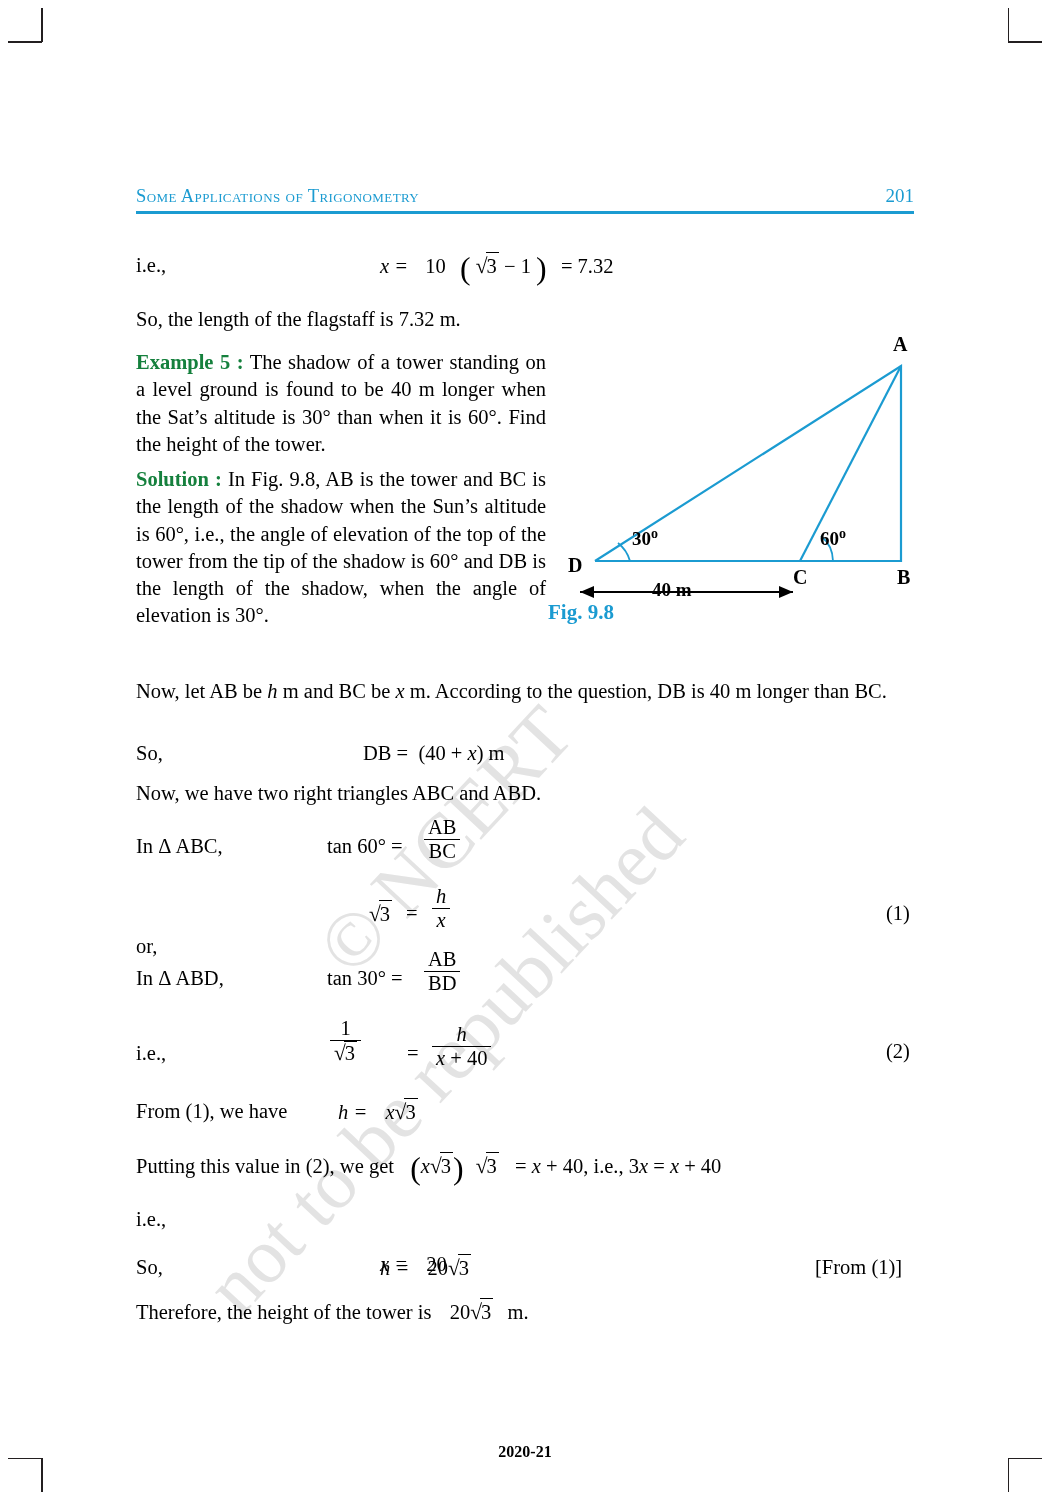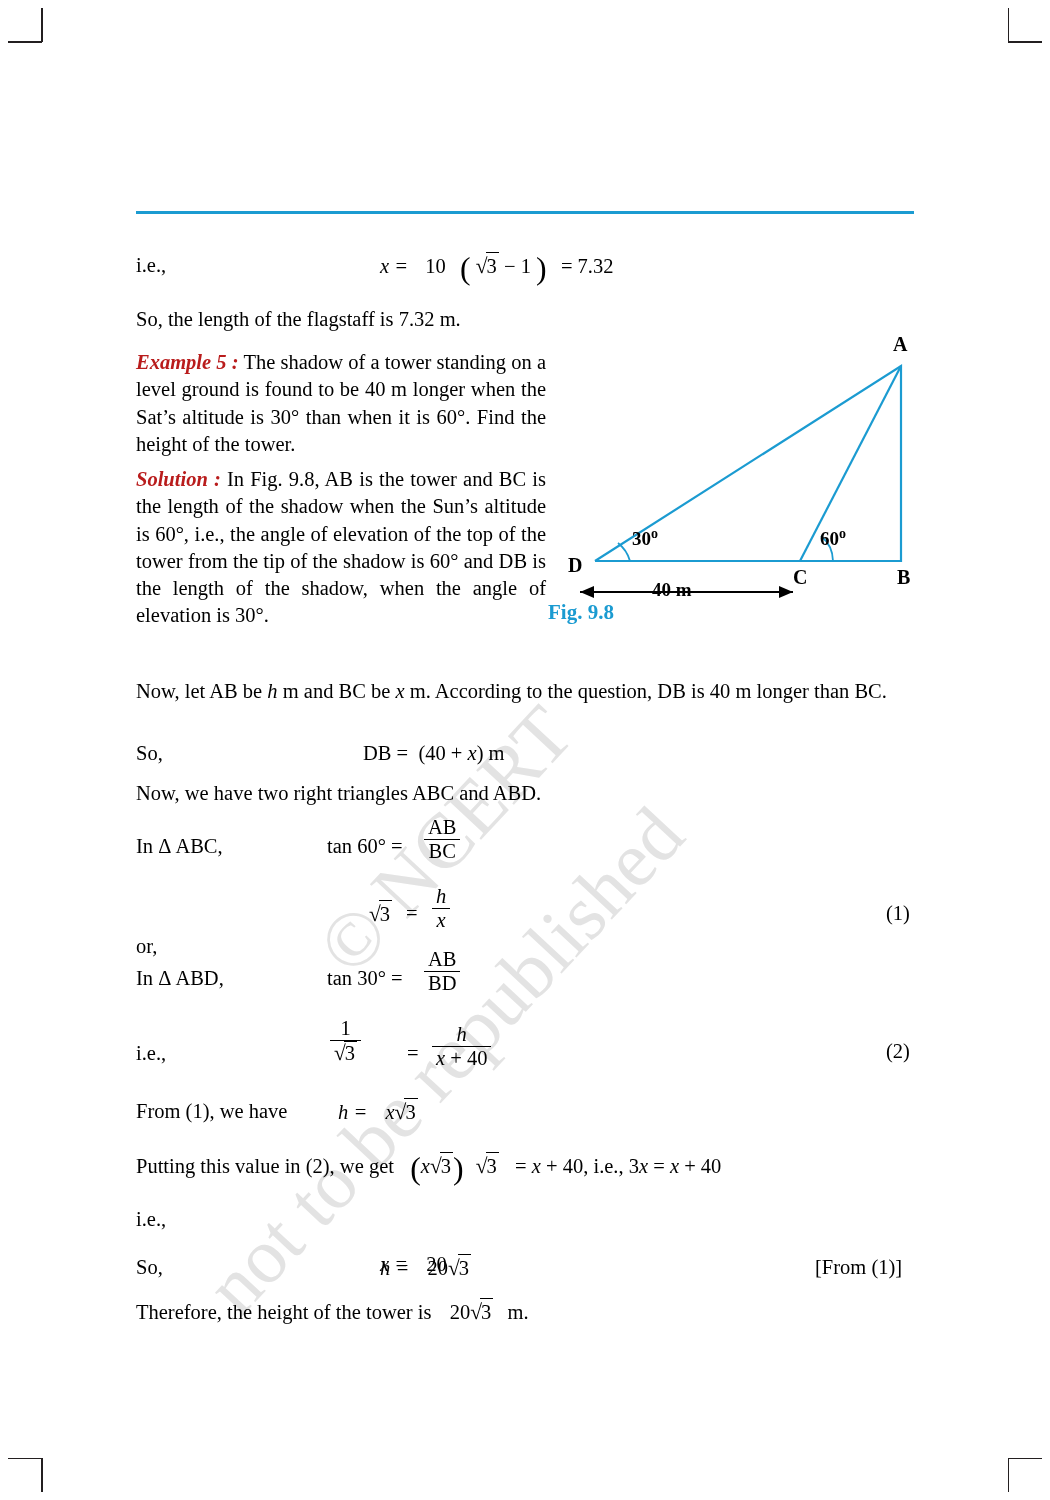--- a/index.html
+++ b/index.html
@@ -98,23 +98,22 @@
   .content { position: absolute; left: 0; top: 0; width: 1050px; }
 
   .line {
     position: absolute;
     font-size: 20.5px;
     line-height: 1.32;
   }
   .it { font-style: italic; }
 
   .emph-blue {
-    color: #b91c1c;
+    color: #15803d;
     font-weight: bold;
-    font-style: italic;
   }
 
   
   .narrow {
     position: absolute;
     left: 136px;
     width: 410px;
     font-size: 20.5px;
     line-height: 1.33;
     text-align: justify;
@@ -209,20 +208,24 @@
   <div class="crop br">
       <i class="h"></i>
       <i class="v"></i>
     </div>
 
   <div class="watermark">
     <div class="wm-text wm1">© NCERT</div>
     <div class="wm-text wm2">not to be republished</div>
   </div>
 
+  <div class="header">
+    <div class="run-head">Some Applications of Trigonometry</div>
+    <div class="page-num">201</div>
+  </div>
   <div class="header-rule"></div>
 
   <div class="content">
 
     <div class="line" style="left:136px; top:252px;">i.e.,</div>
     <div class="line" style="left:380px; top:252px; white-space:nowrap;">
       <span class="it">x =</span>
       <span style="display:inline-block;width:7px"></span>
       <span>10</span>
       <span style="display:inline-block;width:4px"></span>
@@ -368,13 +371,14 @@
     <div class="line" style="left:136px; top:1298px; white-space:nowrap;">
       <span>Therefore, the height of the tower is</span>
       <span style="display:inline-block;width:8px"></span>
       <span>20</span><span class="rad"><span class="sym">√</span><span class="val">3</span></span>
       <span style="display:inline-block;width:4px"></span>
       <span>m.</span>
     </div>
 
   </div>
 
+  <div class="footer">2020-21</div>
 </div>
 
 </body></html>

